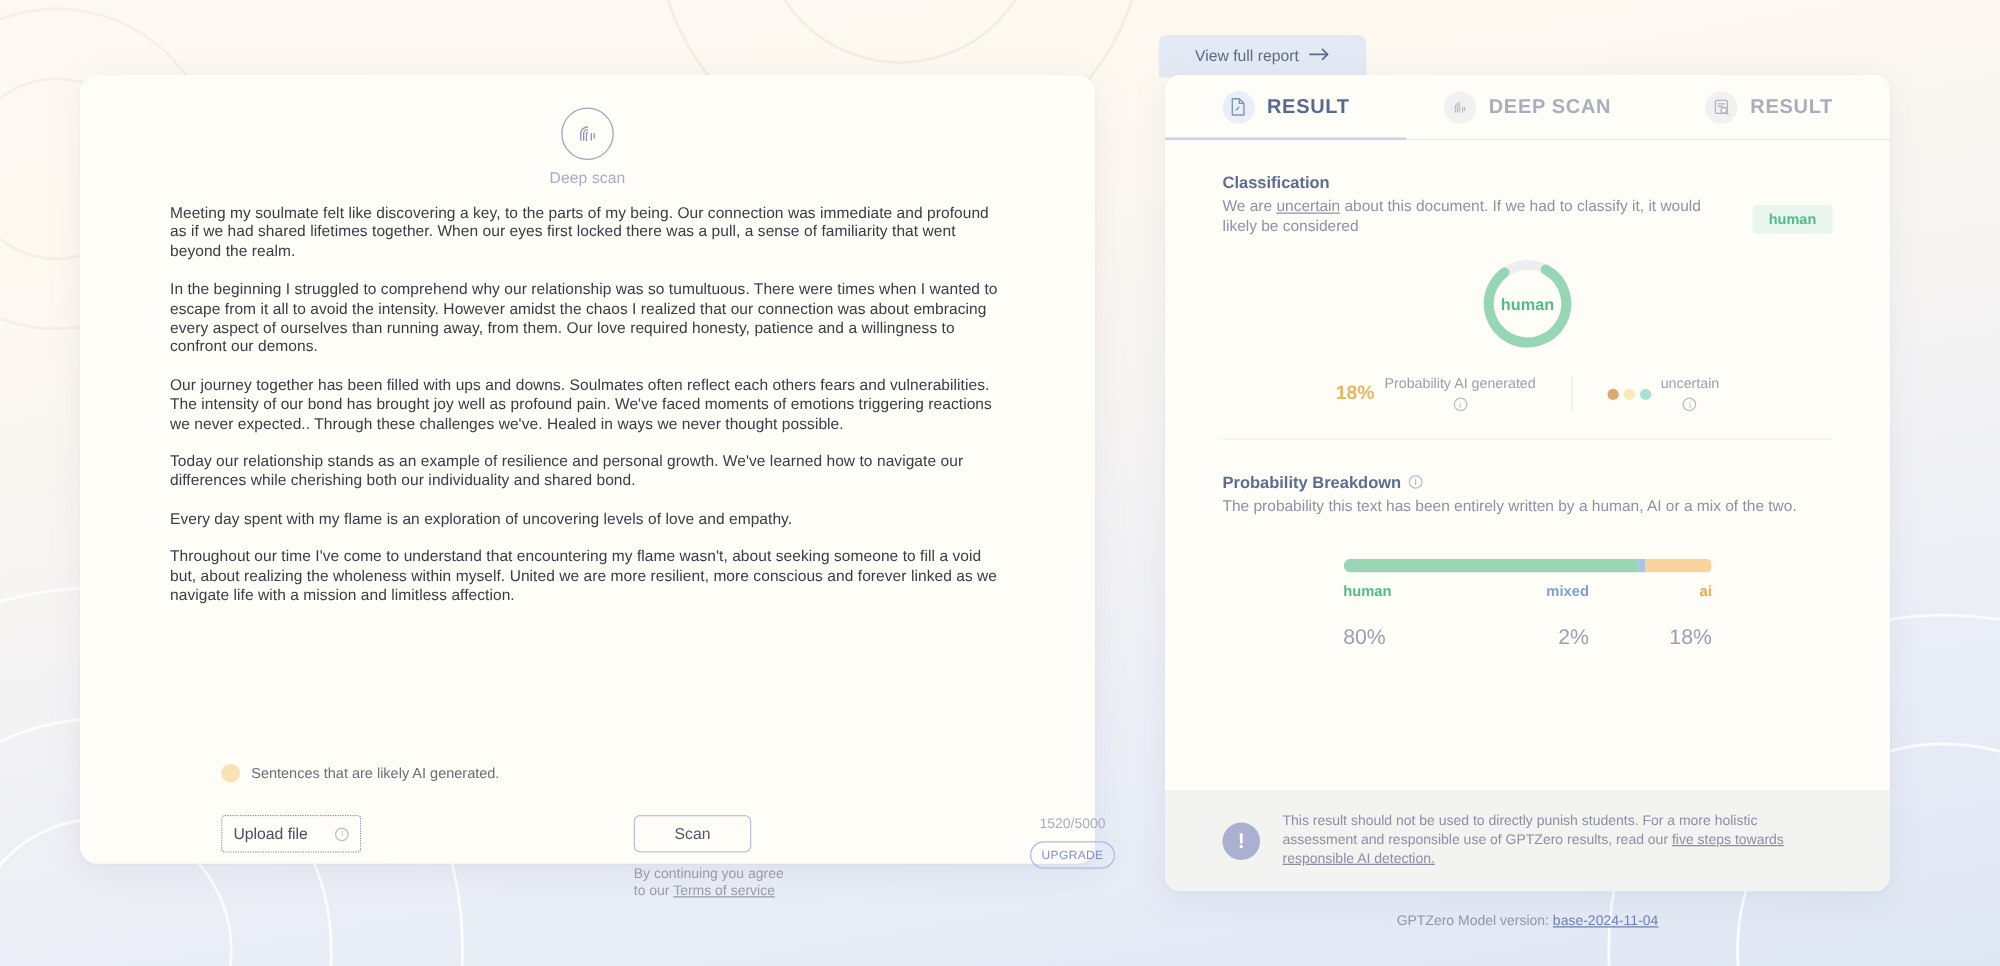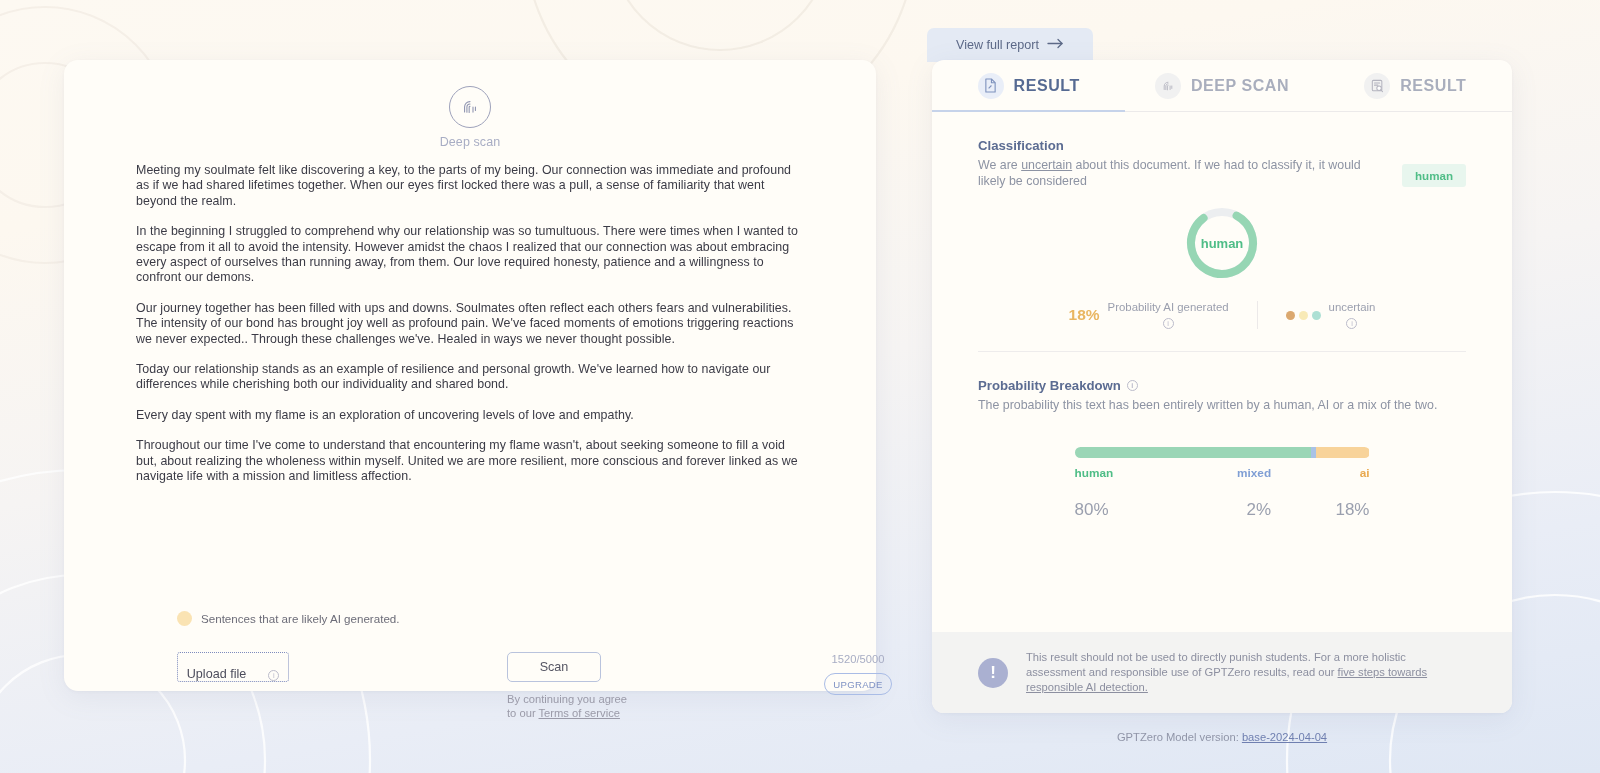--- a/index.html
+++ b/index.html
@@ -70,21 +70,21 @@
   .legend-text { font-size: 11.6px; color: #6c6c78; }
 
   
   .controls { position: absolute; left: 0; right: 0; top: 585px; height: 110px; }
 
   .upload-btn {
     position: absolute; left: 113px; top: 7px;
     width: 112px; height: 30px;
     border: 1.6px dotted #7e8bbd;
     border-radius: 3px;
-    display: flex; align-items: flex-end; justify-content: center; gap: 22px;
+    display: flex; align-items: center; justify-content: center; gap: 22px;
     font-size: 12.6px; color: #4d4d5c;
     background: transparent;
     cursor: pointer;
   }
 
   .scan-wrap { position: absolute; left: 443px; top: 7px; width: 94px; text-align: center; }
   .scan-btn {
     width: 94px; height: 30px;
     border: 1px solid #b9c3dd;
     border-radius: 5px;
@@ -451,14 +451,14 @@
   <div class="disclaimer">
     <div class="excl">!</div>
     <div class="disclaimer-text">
       <span>This result should not be used to directly punish students. For a more holistic assessment and responsible use of GPTZero results, read our </span><a href="#">five steps towards responsible AI detection.</a>
     </div>
   </div>
 
 </div>
 
 <div class="model-version">
-  <span>GPTZero Model version: </span><a href="#">base-2024-04-04</a>
+  <span>GPTZero Model version: </span><a href="#">base-2024-11-04</a>
 </div>
 
 </body></html>

